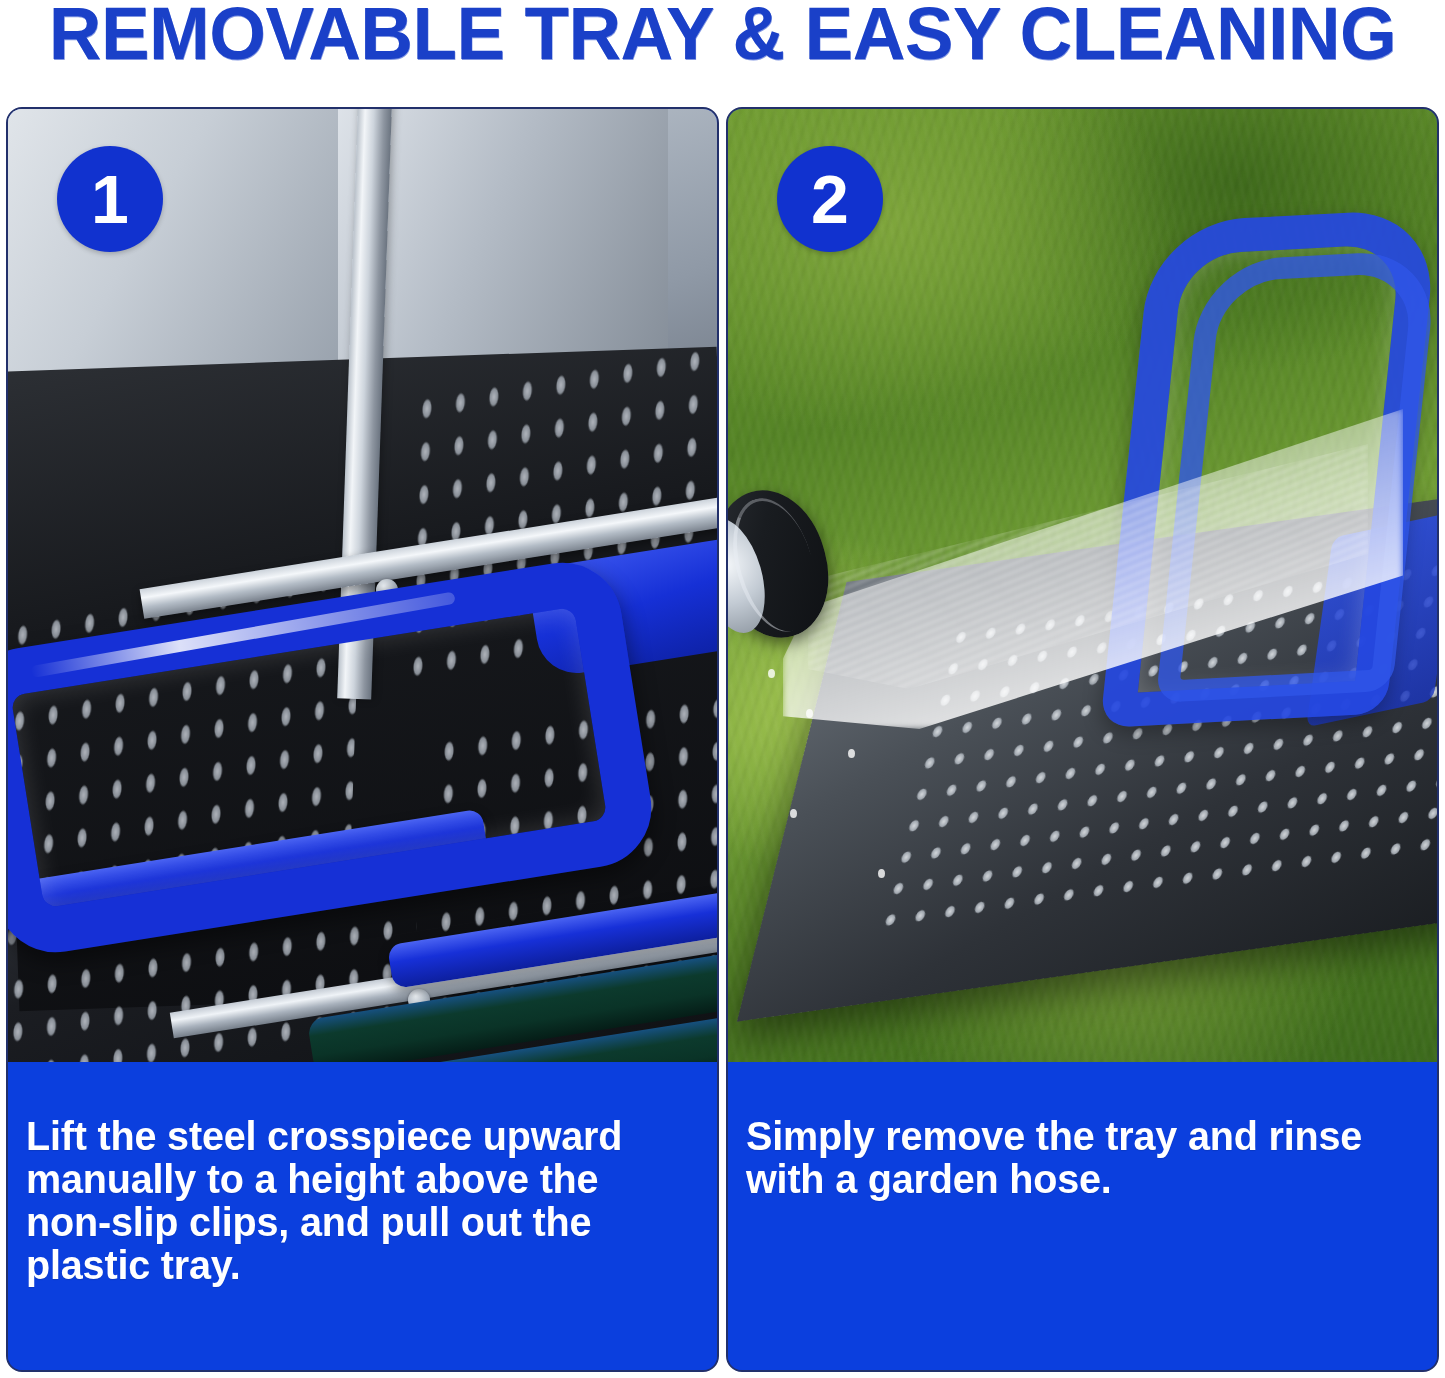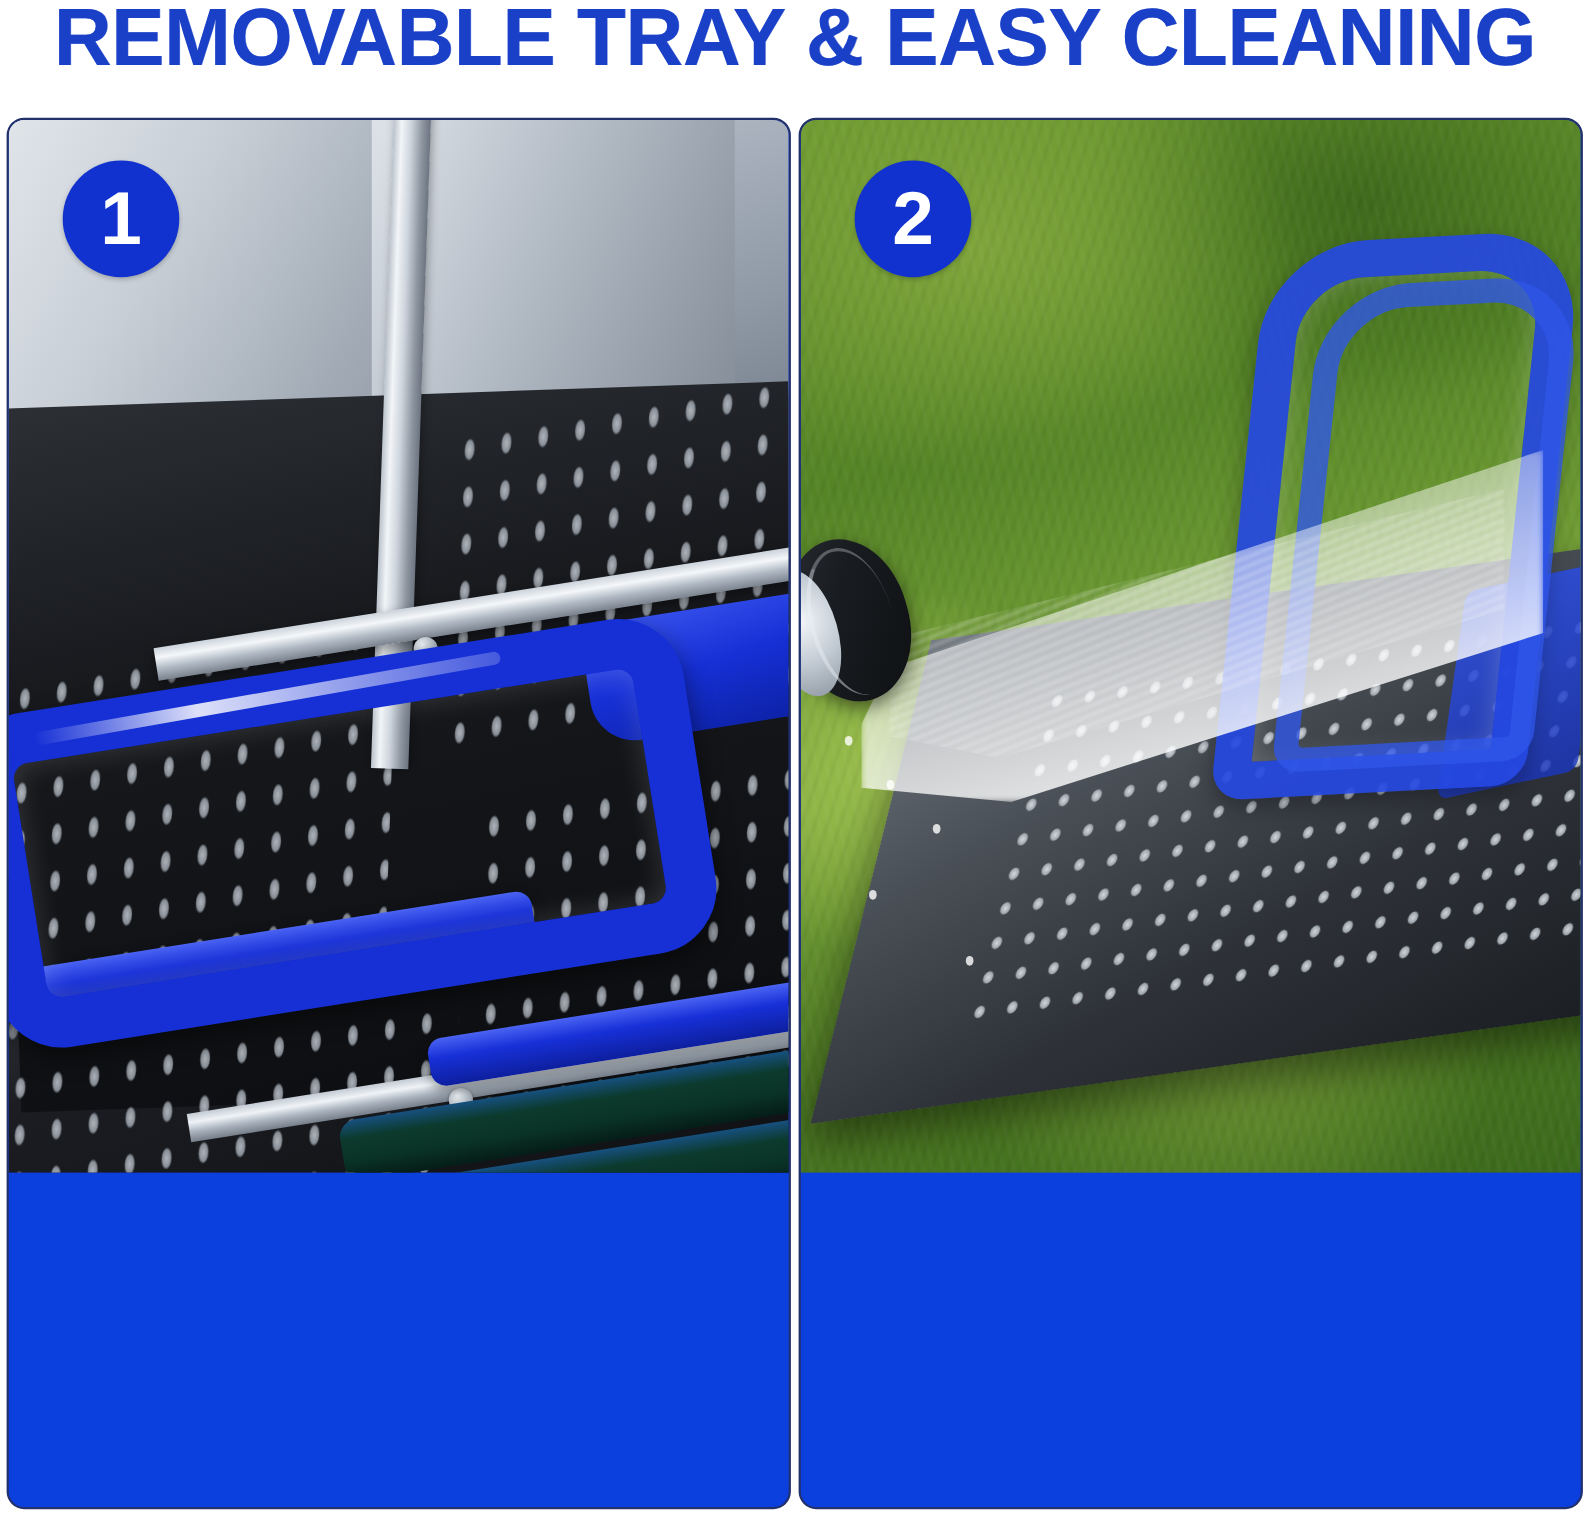--- a/index.html
+++ b/index.html
@@ -363,20 +363,23 @@
 
       <div class="p1-horzstrut2"></div>
       <div class="p1-bolt" style="left:400px; top:880px;"></div>
       <div class="p1-bluebar b2"></div>
       <div class="p1-greenbar g1"></div>
       <div class="p1-greenbar g2"></div>
 
       <div class="badge">1</div>
     </div>
 
+    <div class="caption">
+      <p>Lift the steel crosspiece upward manually to a height above the non-slip clips, and pull out the plastic tray.</p>
+    </div>
   </div>
 
   <div class="panel right">
 
     <div class="photo p2">
       <div class="grass-tex"></div>
 
       <div class="p2-tray"></div>
       <div class="p2-tray-perf"></div>
 
@@ -390,15 +393,18 @@
 
       <div class="p2-droplet" style="left:40px;  top:560px;"></div>
       <div class="p2-droplet" style="left:78px;  top:600px;"></div>
       <div class="p2-droplet" style="left:120px; top:640px;"></div>
       <div class="p2-droplet" style="left:62px;  top:700px;"></div>
       <div class="p2-droplet" style="left:150px; top:760px;"></div>
 
       <div class="badge">2</div>
     </div>
 
+    <div class="caption">
+      <p>Simply remove the tray and rinse with a garden hose.</p>
+    </div>
   </div>
 
 </div>
 
 </body></html>

